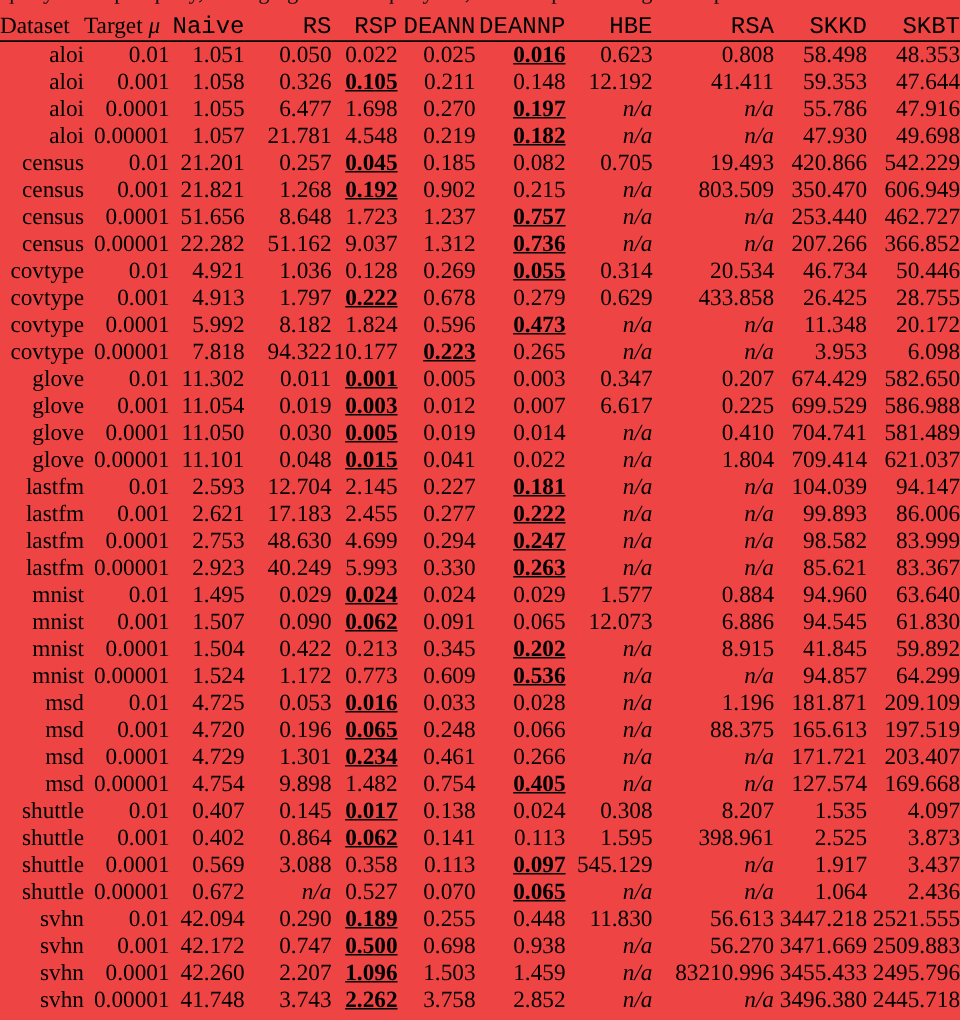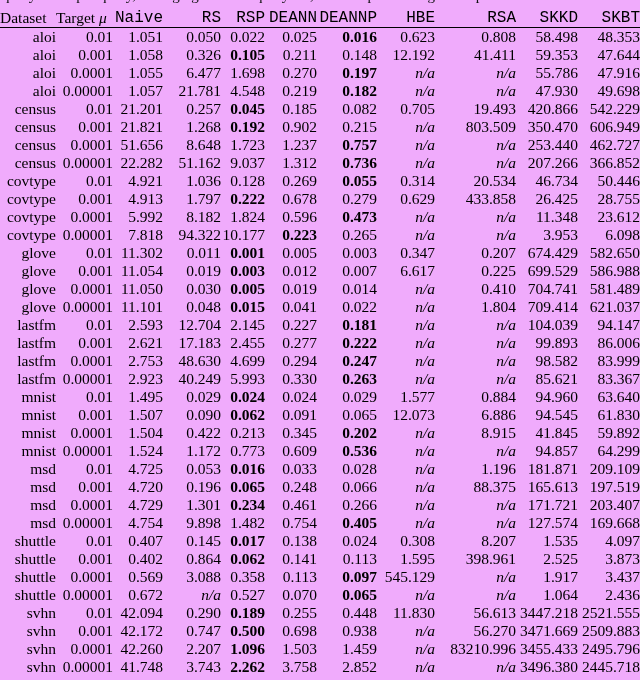--- a/index.html
+++ b/index.html
@@ -1,19 +1,19 @@
 <!DOCTYPE html>
 <html><head>
 <meta charset="utf-8">
 <style>
   html,body{margin:0;padding:0;background:#ffffff;}
   .page{
     position:relative;
     width:640px;height:680px;
-    background:#f0abfc;color:#000;
+    background:#ef4444;color:#000;
     overflow:hidden;
     font-family:"Liberation Serif", serif;
   }
   
   .cropped-line{
     position:absolute;top:0;left:0;width:640px;height:8px;
     overflow:hidden;
   }
   .cropped-line .inner{
     position:absolute;top:-12px;left:2px;width:700px;
@@ -42,21 +42,21 @@
     white-space:nowrap;overflow:visible;
     font-weight:normal;
   }
   thead th{border-bottom:1.5px solid #000;}
   th.hdr-serif{font-family:"Liberation Serif", serif;text-align:left;font-size:15.5px;}
   th.hdr-mono{font-family:"Liberation Mono", monospace;font-size:16px;text-align:right;}
   td.cell-dataset{text-align:right;padding-left:2px;}
   td.cell-mu{text-align:right;}
   td.cell-value{text-align:right;}
   td .mu-sym, th .mu-sym{font-style:italic;}
-  .bold{font-weight:bold;}
+  .bold{font-weight:bold;text-decoration:underline;}
   .na{font-style:italic;}
 </style>
 </head>
 <body>
 
 <div class="page">
 
   <div class="cropped-line">
     <span class="inner">query times per query, averaging over the query set; the best performing result per row is in boldface</span>
   </div>
@@ -227,21 +227,21 @@
           <td class="cell-dataset">covtype</td>
           <td class="cell-mu">0.0001</td>
           <td class="cell-value">5.992</td>
           <td class="cell-value">8.182</td>
           <td class="cell-value">1.824</td>
           <td class="cell-value">0.596</td>
           <td class="cell-value bold">0.473</td>
           <td class="cell-value na">n/a</td>
           <td class="cell-value na">n/a</td>
           <td class="cell-value">11.348</td>
-          <td class="cell-value">23.612</td>
+          <td class="cell-value">20.172</td>
         </tr>
         <tr>
           <td class="cell-dataset">covtype</td>
           <td class="cell-mu">0.00001</td>
           <td class="cell-value">7.818</td>
           <td class="cell-value">94.322</td>
           <td class="cell-value">10.177</td>
           <td class="cell-value bold">0.223</td>
           <td class="cell-value">0.265</td>
           <td class="cell-value na">n/a</td>

